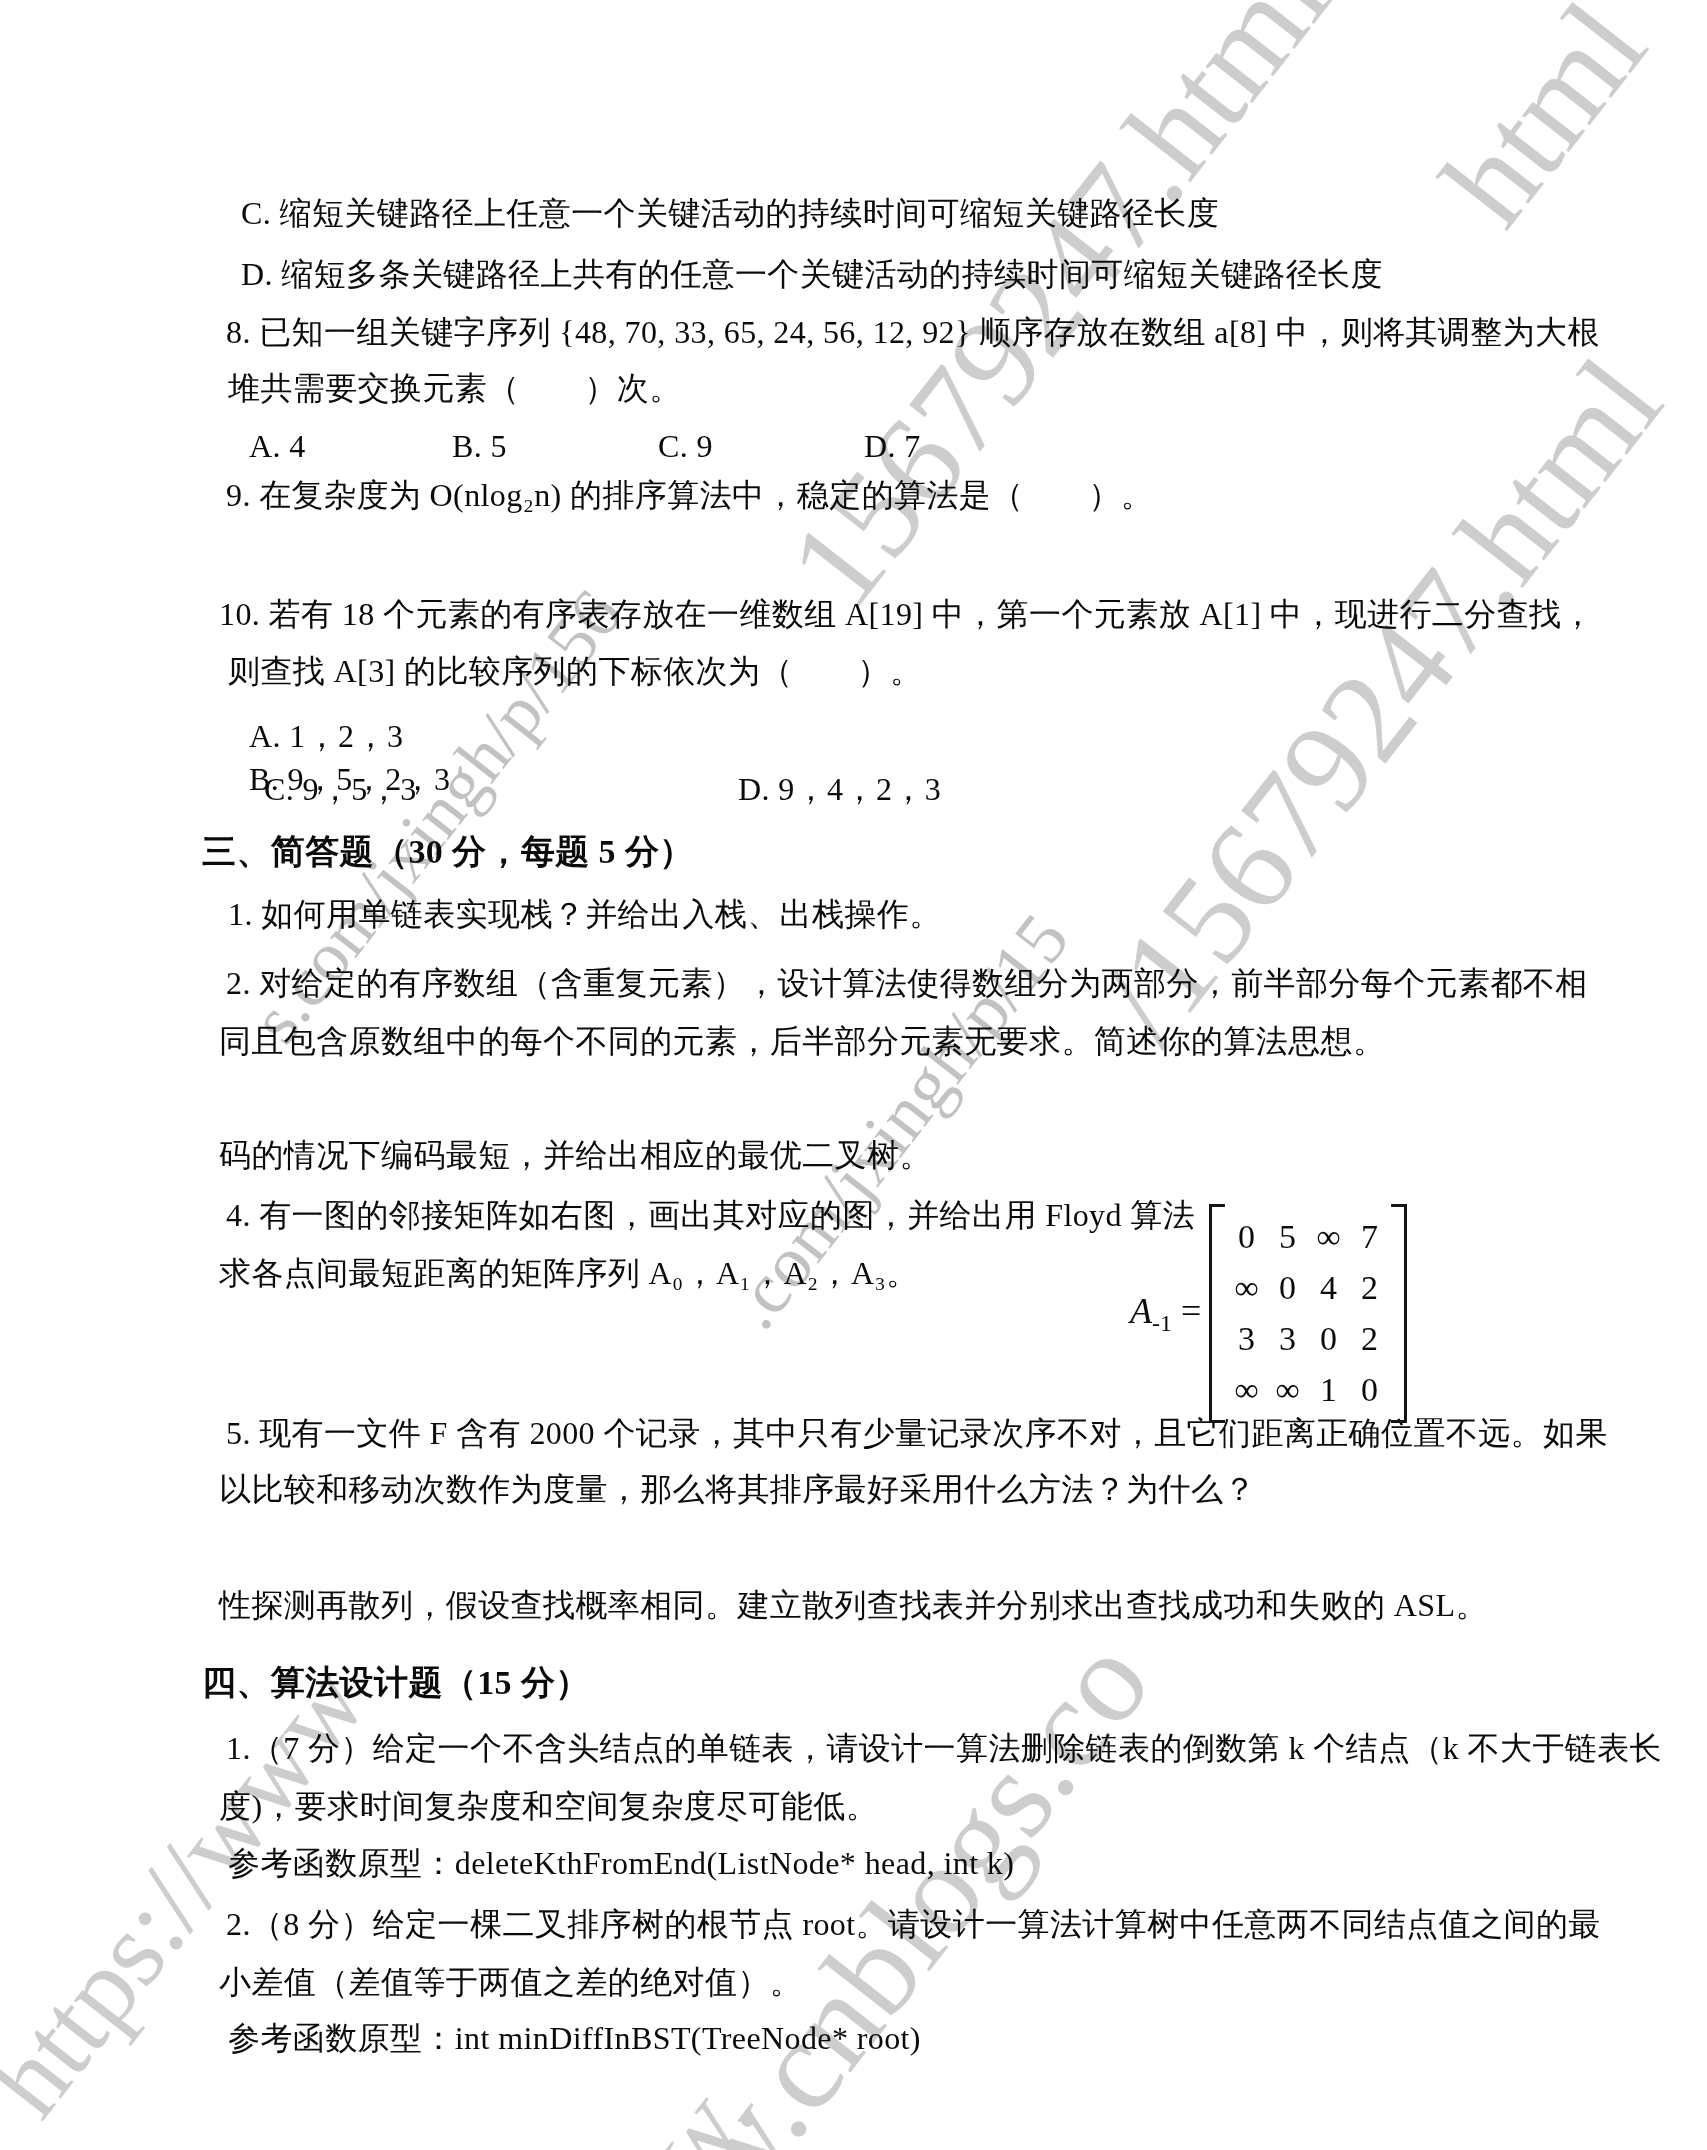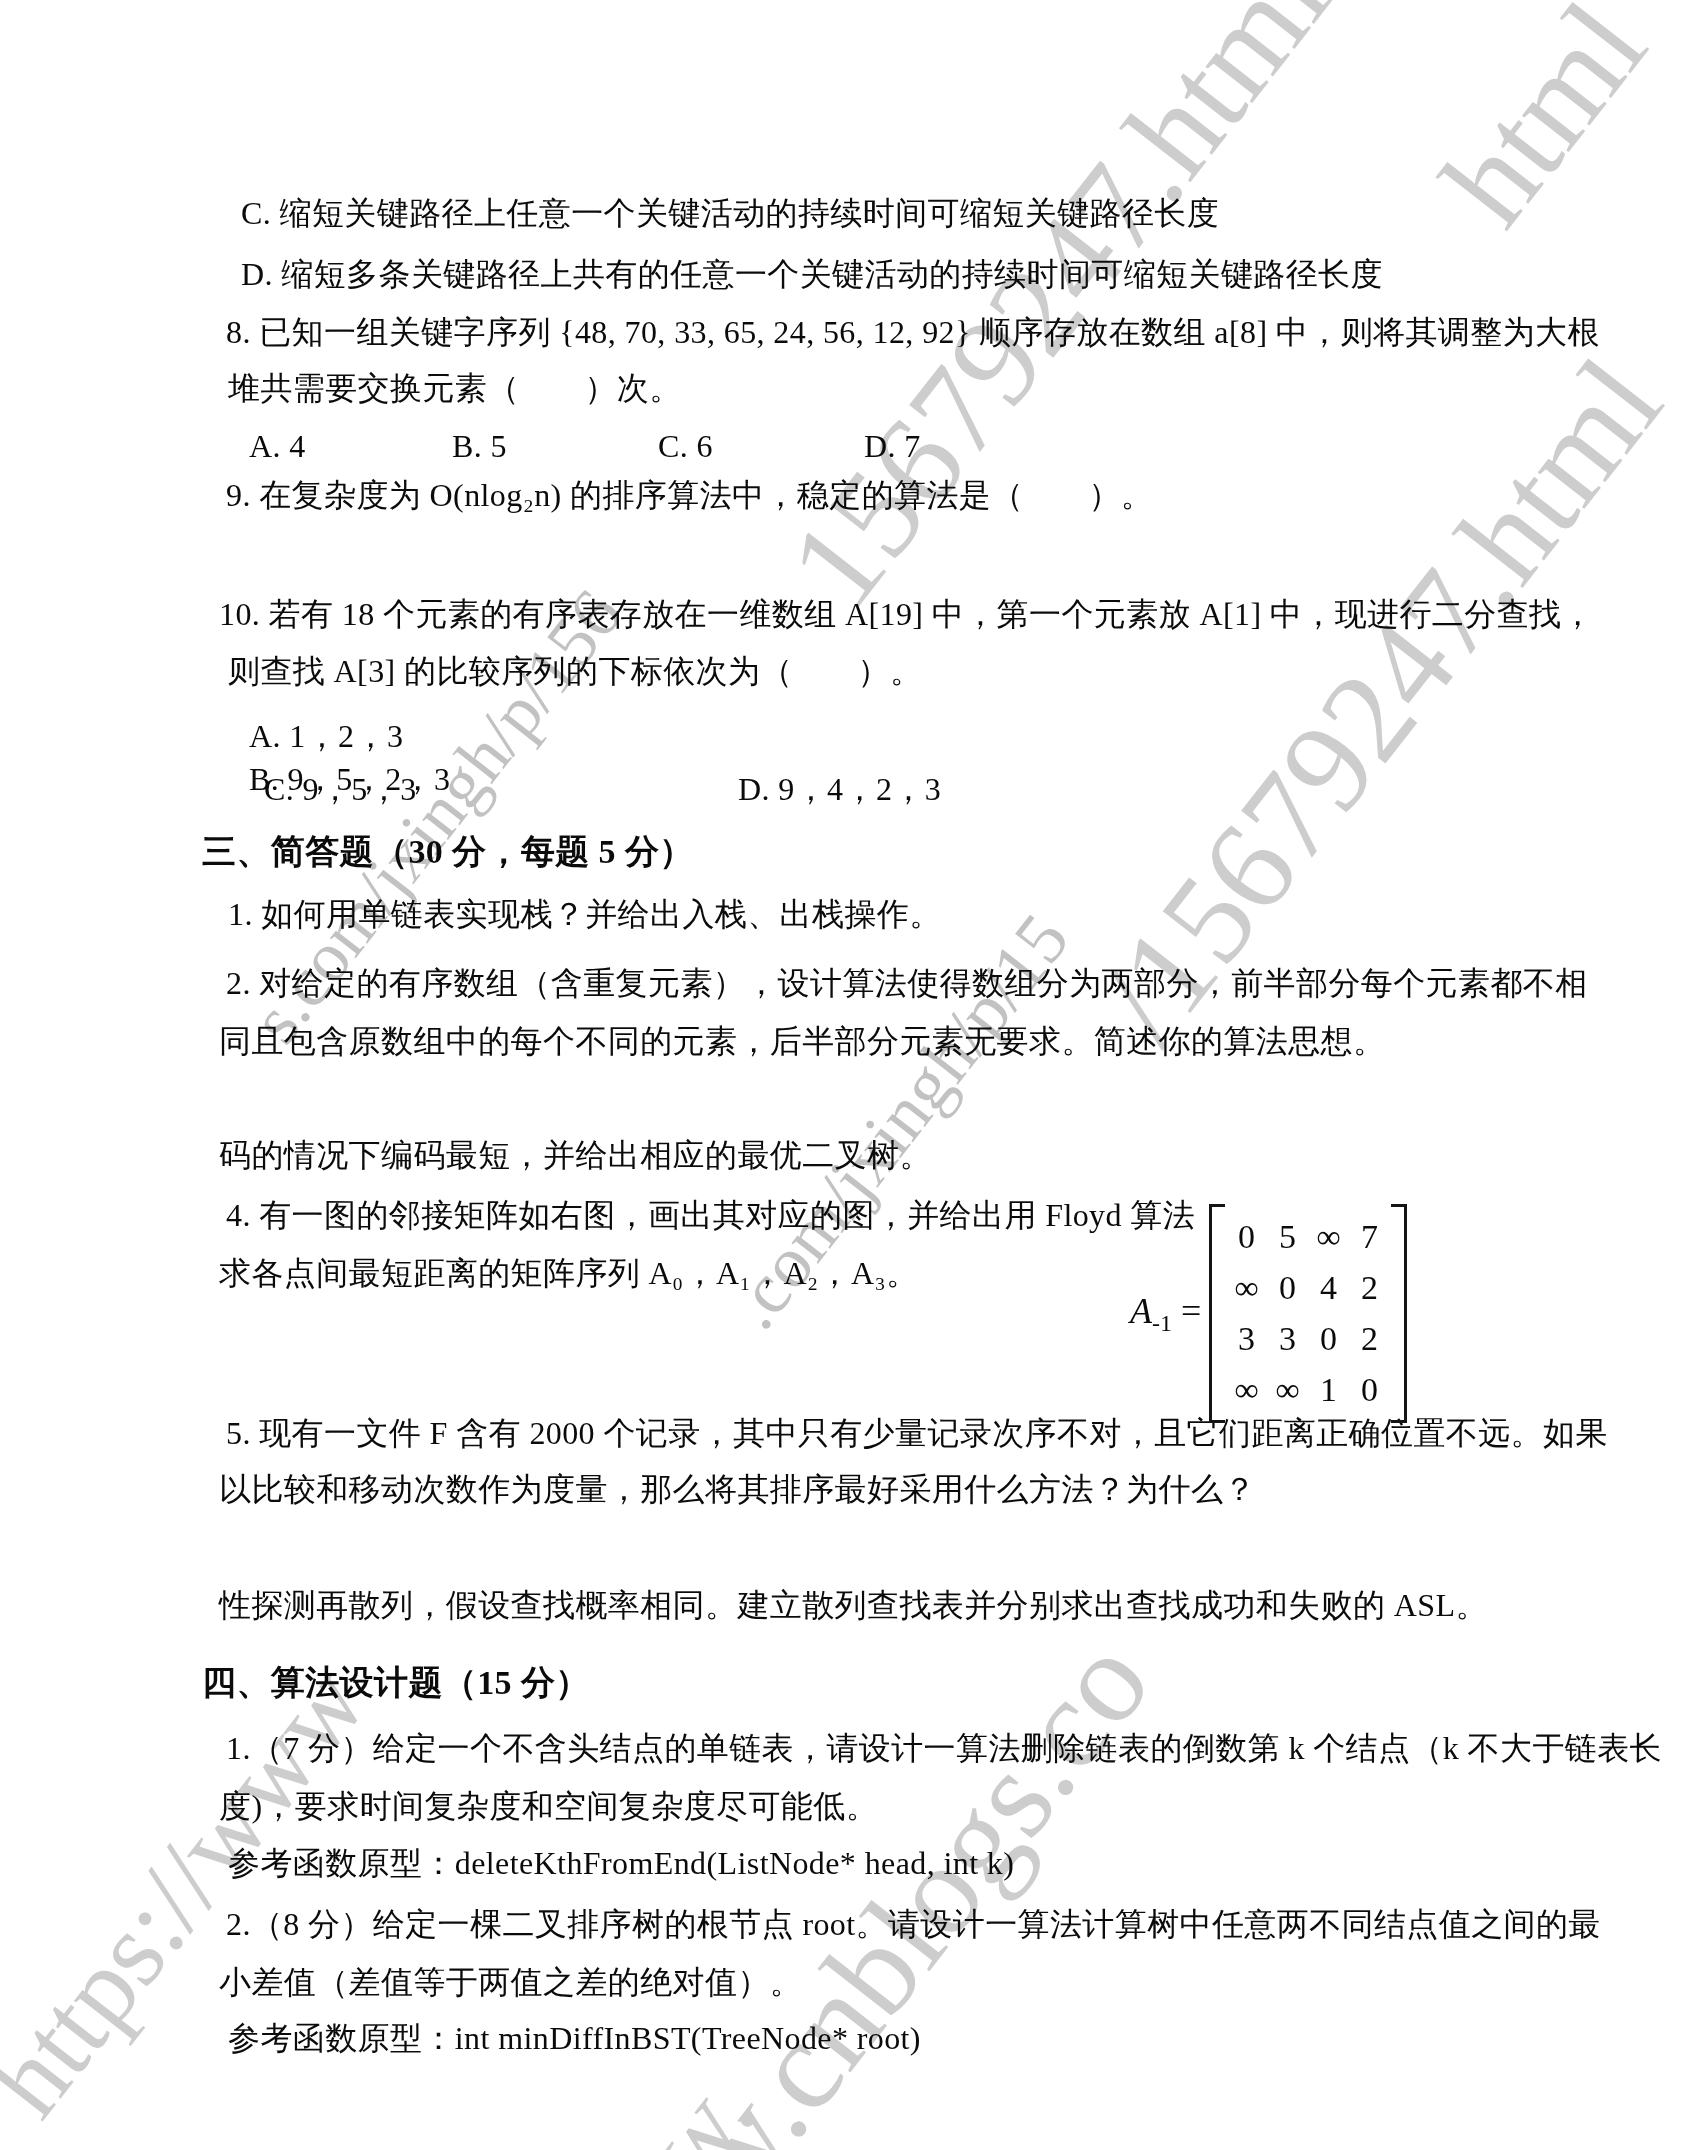--- a/index.html
+++ b/index.html
@@ -107,21 +107,21 @@
   <div id="text-layer">
 
     <div class="ln" style="left:241px;top:192px;">C. 缩短关键路径上任意一个关键活动的持续时间可缩短关键路径长度</div>
     <div class="ln" style="left:241px;top:253px;">D. 缩短多条关键路径上共有的任意一个关键活动的持续时间可缩短关键路径长度</div>
 
     <div class="ln" style="left:226px;top:311px;">8. 已知一组关键字序列 {48, 70, 33, 65, 24, 56, 12, 92} 顺序存放在数组 a[8] 中，则将其调整为大根</div>
     <div class="ln" style="left:228px;top:367px;">堆共需要交换元素（　　）次。</div>
     <div class="ln optrow q8o" style="left:249px;top:425px;">
       <span>A. 4</span>
       <span>B. 5</span>
-      <span>C. 6</span>
+      <span>C. 9</span>
       <span>D. 7</span>
     </div>
 
     <div class="ln" style="left:226px;top:474px;">9. 在复杂度为 O(nlog₂n) 的排序算法中，稳定的算法是（　　）。</div>
 
     <div class="ln" style="left:219px;top:593px;">10. 若有 18 个元素的有序表存放在一维数组 A[19] 中，第一个元素放 A[1] 中，现进行二分查找，</div>
     <div class="ln" style="left:228px;top:650px;">则查找 A[3] 的比较序列的下标依次为（　　）。</div>
     <div class="ln optrow q10o" style="left:249px;top:715px;flex-direction:column;">
       <span>A. 1，2，3</span>
       <span>B. 9，5，2，3</span>

